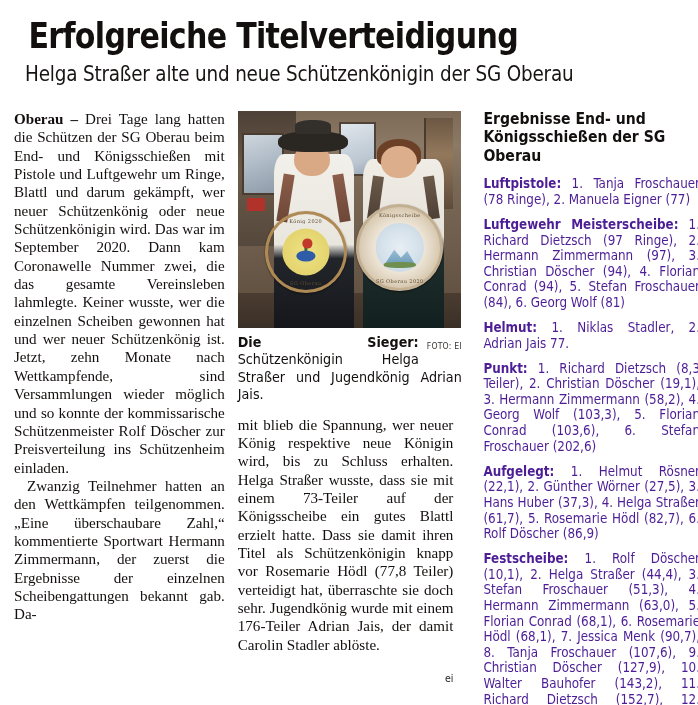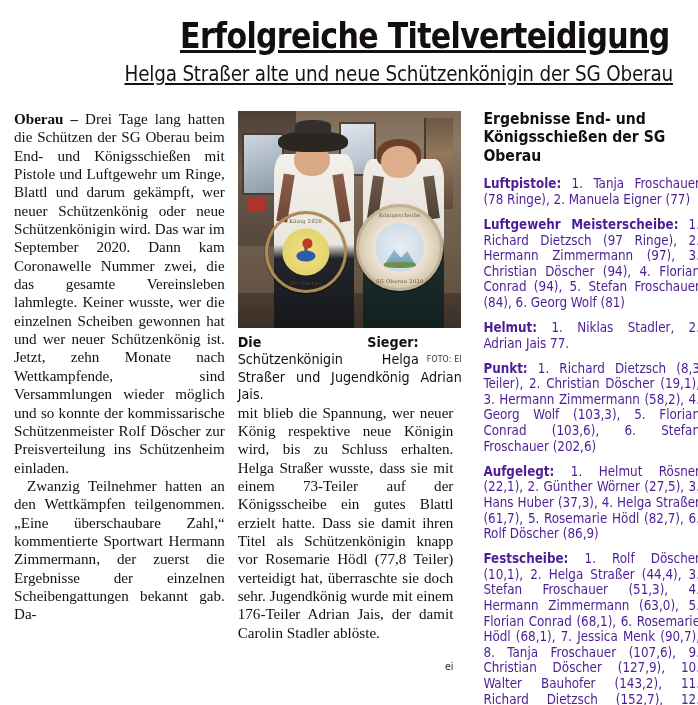--- a/index.html
+++ b/index.html
@@ -19,22 +19,21 @@
     position: relative;
     width: 698px;
     height: 705px;
     box-sizing: border-box;
     padding: 0;
   }
 
   
   .masthead {
     padding: 18px 8px 0 8px;
-    text-align: right;
-    text-decoration: underline;
+    text-align: left;
   }
   .headline {
     font-family: "DejaVu Sans Condensed", "Liberation Sans Narrow", "Liberation Sans", sans-serif;
     font-weight: 700;
     font-size: 35.5px;
     line-height: 1.04;
     letter-spacing: -0.7px;
     color: #120f0e;
     margin: 0;
     transform: scaleX(0.94);
@@ -257,24 +256,24 @@
     width: 224px;
   }
   .photo-caption .cap-lead { font-weight: 700; }
   .photo-credit {
     font-family: "DejaVu Sans Condensed", "Liberation Sans Narrow", "Liberation Sans", sans-serif;
     font-size: 8.6px;
     letter-spacing: .2px;
     color: #3a3533;
     float: right;
     margin-left: 8px;
-    margin-top: 17px;
-  }
-
-  .after-photo { }
+    margin-top: 4px;
+  }
+
+  .after-photo { margin-top: 12px; }
 
   
   .results-title {
     font-family: "DejaVu Sans Condensed", "Liberation Sans Narrow", "Liberation Sans", sans-serif;
     font-weight: 700;
     font-size: 15.6px;
     line-height: 18.4px;
     color: #120f0e;
     margin: 0 0 11px 0;
   }

